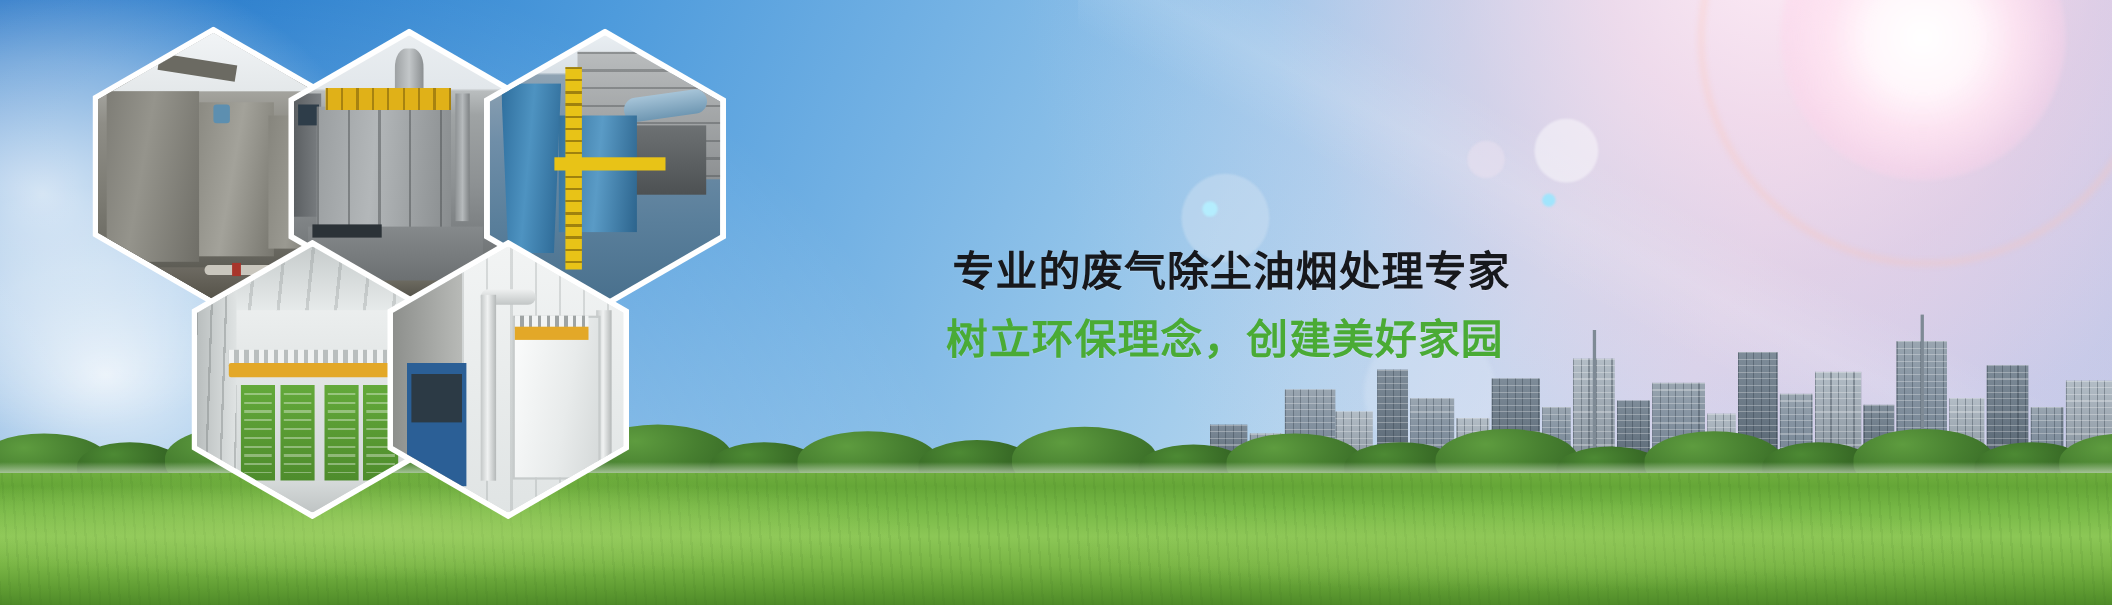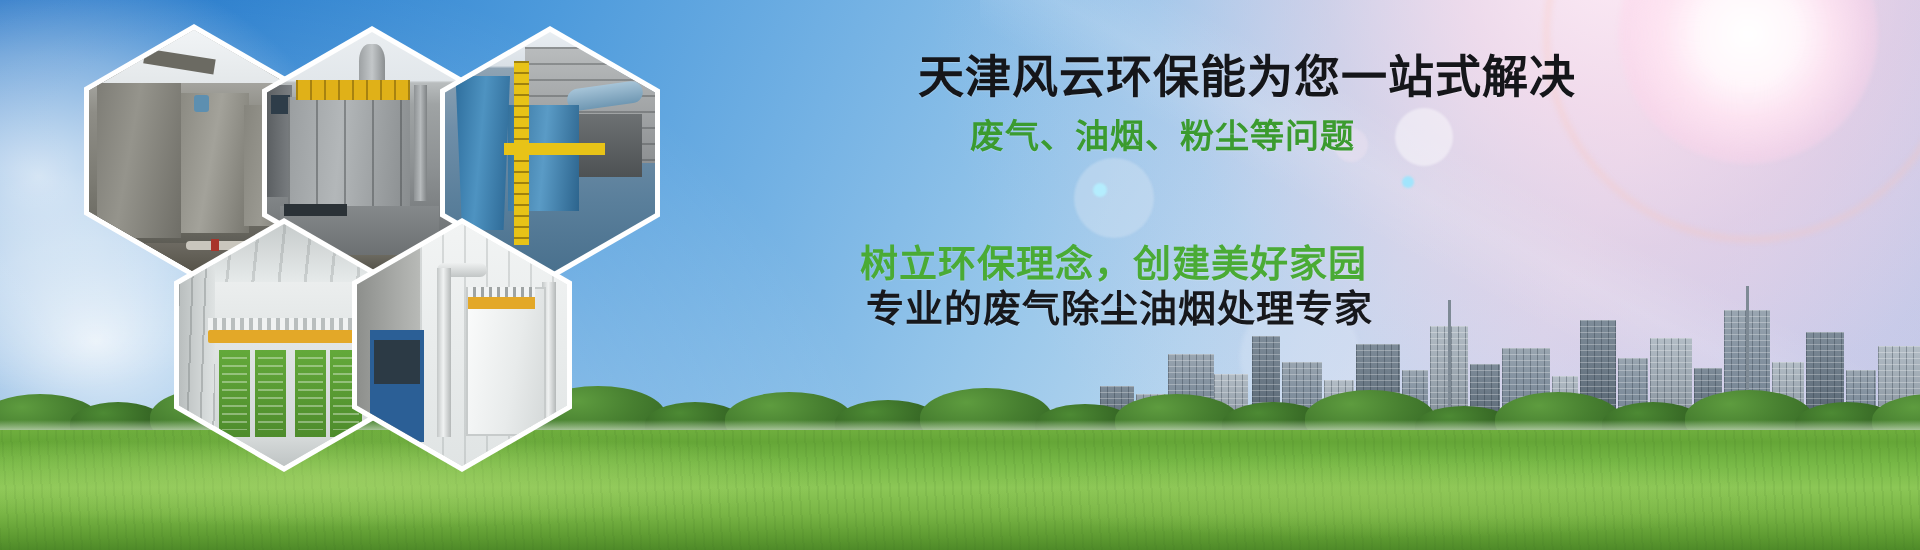--- a/index.html
+++ b/index.html
@@ -372,23 +372,19 @@
             <div class="duct1"></div>
             <div class="duct2"></div>
           <div class="unit"></div>
             <div class="ybar2"></div>
             <div class="ybar"></div>
         </div>
       </div>
     </div>
   </div>
 
-  <div class="copy">
-    <div class="line headline">天津风云环保能为您一站式解决</div>
-    <div class="line subhead">废气、油烟、粉尘等问题</div>
+
+  <div class="copy2">
+    <div class="line lead">专业的废气除尘油烟处理专家</div>
+    <div class="line lead2">树立环保理念，创建美好家园</div>
   </div>
 
-  <div class="copy2">
-    <div class="line lead2">树立环保理念，创建美好家园</div>
-    <div class="line lead">专业的废气除尘油烟处理专家</div>
-  </div>
-
 </div>
 
 </body></html>

